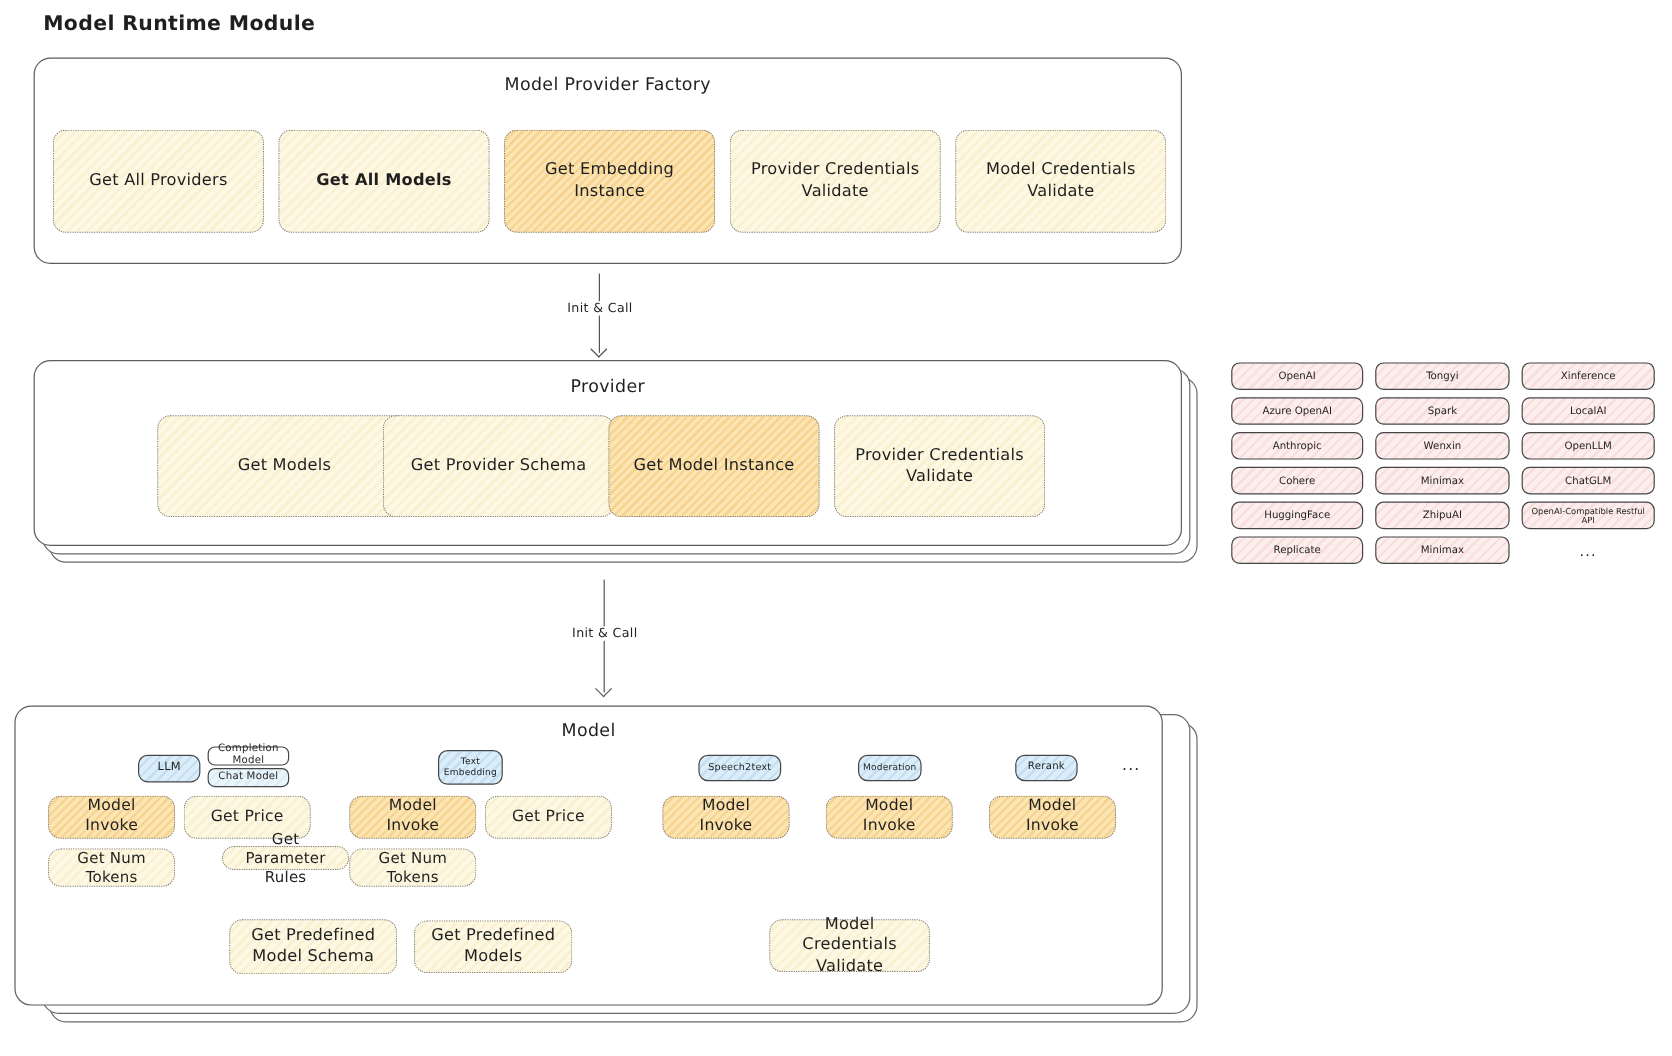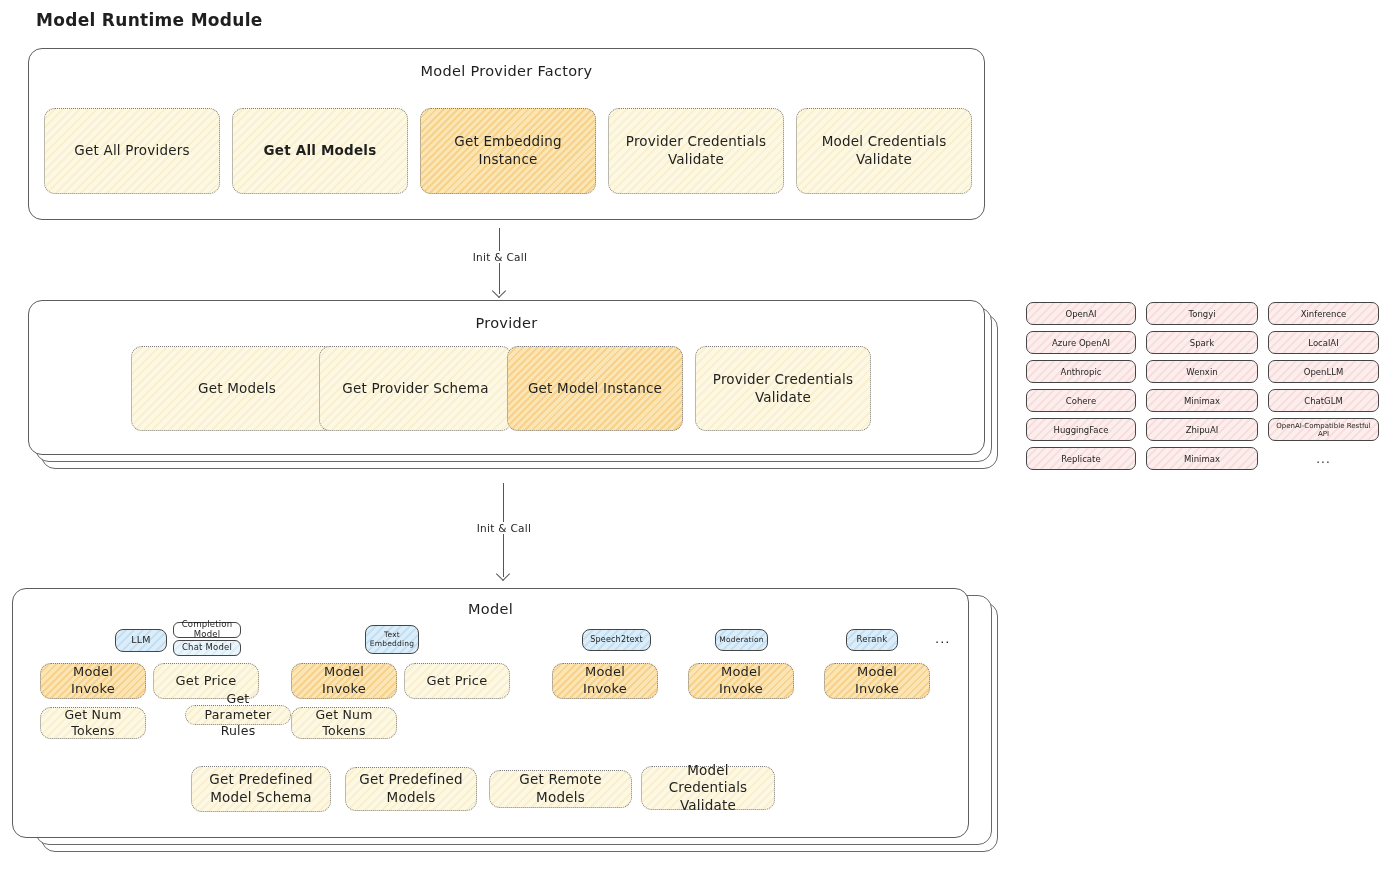--- a/index.html
+++ b/index.html
@@ -119,17 +119,16 @@
     <div class="fbox dotted orange" style="left:539px;top:74px;width:106px;height:36px;font-size:13px;">Model Invoke</div>
     <div class="fbox dotted orange" style="left:675px;top:74px;width:106px;height:36px;font-size:13px;">Model Invoke</div>
     <div class="fbox dotted orange" style="left:811px;top:74px;width:106px;height:36px;font-size:13px;">Model Invoke</div>
 
     <div class="fbox dotted cream" style="left:27px;top:118px;width:106px;height:32px;font-size:12.5px;">Get Num Tokens</div>
     <div class="fbox dotted cream" style="left:140px;top:116px;width:106px;height:20px;font-size:12.5px;margin-left:32px;">Get Parameter Rules</div>
     <div class="fbox dotted cream" style="left:278px;top:118px;width:106px;height:32px;font-size:12.5px;">Get Num Tokens</div>
 
     <div class="fbox dotted cream" style="left:178px;top:177px;width:140px;height:46px;">Get Predefined Model Schema</div>
     <div class="fbox dotted cream" style="left:332px;top:178px;width:132px;height:44px;">Get Predefined Models</div>
-    <div class="fbox dotted cream" style="left:476px;top:181px;width:143px;height:38px;">Get Remote Models</div>
     <div class="fbox dotted cream" style="left:628px;top:177px;width:134px;height:44px;">Model Credentials Validate</div>
   </div>
 
 </div>
 
 </body></html>

